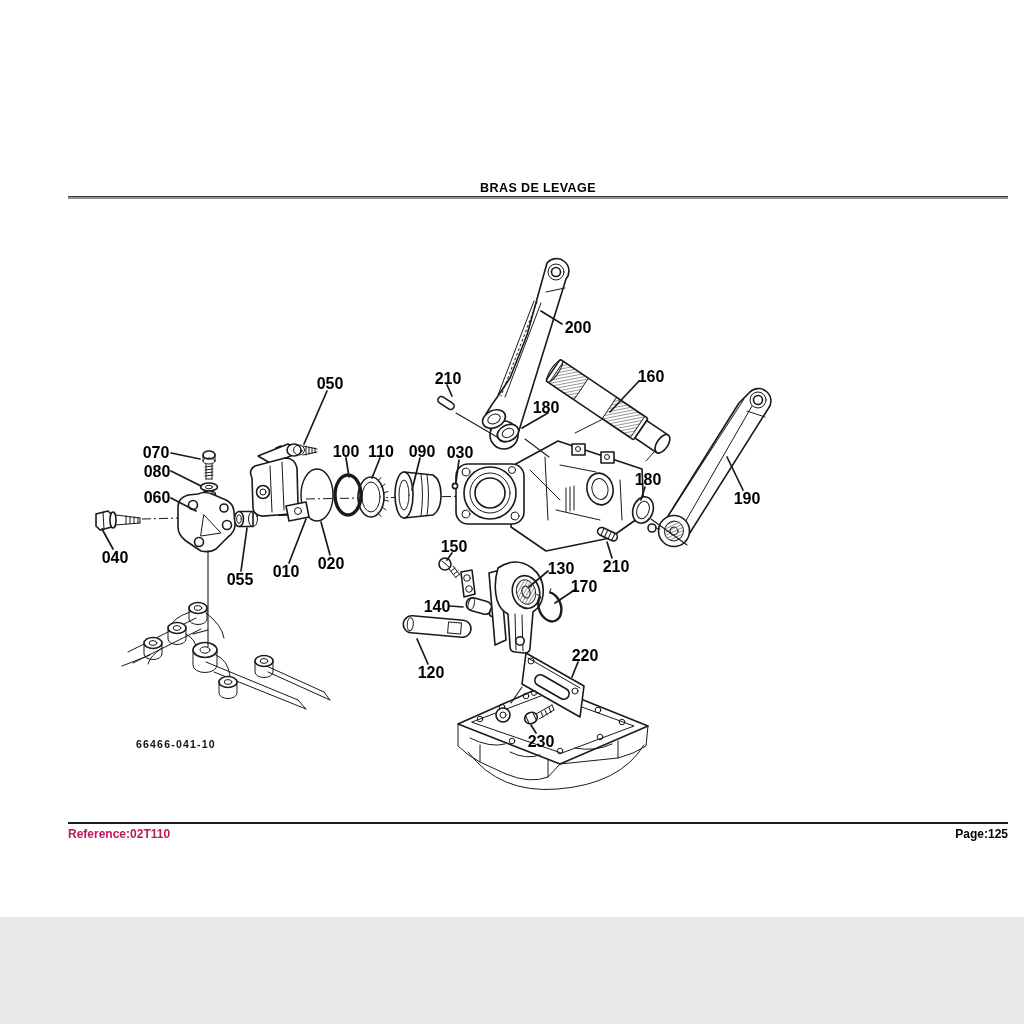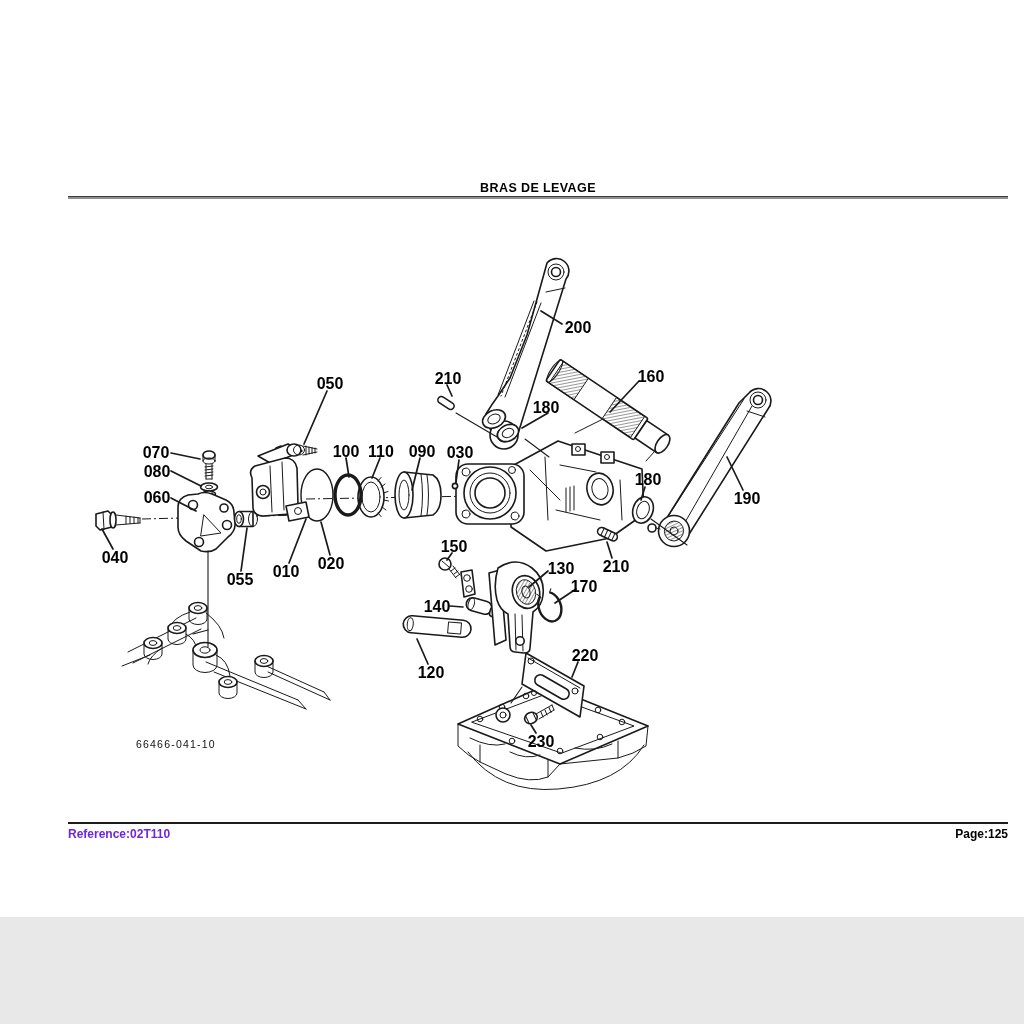--- a/index.html
+++ b/index.html
@@ -3,23 +3,23 @@
 <meta charset="utf-8">
 <style>
   html,body{margin:0;padding:0;background:#e8e8e8;}
   .page{position:relative;width:1024px;height:917px;background:#ffffff;overflow:hidden;
         font-family:"Liberation Sans", sans-serif;}
   .page-title{position:absolute;top:181px;left:68px;width:940px;text-align:center;
               font-size:12.5px;font-weight:bold;color:#000;letter-spacing:.4px;}
   .header-rule{position:absolute;top:196px;left:68px;width:940px;height:2px;
                background:#8f8f8f;border-top:1.5px solid #3c3c3c;}
   .footer-rule{position:absolute;top:822px;left:68px;width:940px;height:2px;background:#1c1c1c;}
-  .footer-left{position:absolute;top:827px;left:68px;font-size:12px;font-weight:bold;color:#6d28d9;}
+  .footer-left{position:absolute;top:827px;left:68px;font-size:12px;font-weight:bold;color:#be185d;}
   .footer-right{position:absolute;top:827px;right:16px;font-size:12px;font-weight:bold;color:#000;}
-  .drawing-number{position:absolute;top:738px;left:136px;font-size:10.5px;font-weight:normal;
+  .drawing-number{position:absolute;top:738px;left:136px;font-size:10.5px;font-weight:bold;
                   color:#111;letter-spacing:1.2px;}
   svg.diagram{position:absolute;top:0;left:0;}
   .ln{fill:none;stroke:#1a1a1a;stroke-width:1.6;stroke-linejoin:round;stroke-linecap:round;}
   .lnw{fill:#ffffff;stroke:#1a1a1a;stroke-width:1.6;stroke-linejoin:round;stroke-linecap:round;}
   .thin{stroke-width:1;}
   .bold3{fill:none;stroke:#1a1a1a;stroke-width:3.4;}
   .hatchfill{fill:url(#hatchP);stroke:#1a1a1a;stroke-width:0.9;}
   text.callout{font-family:"Liberation Sans", sans-serif;font-size:16px;font-weight:bold;fill:#000;}
   line.leader{stroke:#1a1a1a;stroke-width:1.7;stroke-linecap:round;}
   line.align{stroke:#1a1a1a;stroke-width:1.1;stroke-linecap:round;}

